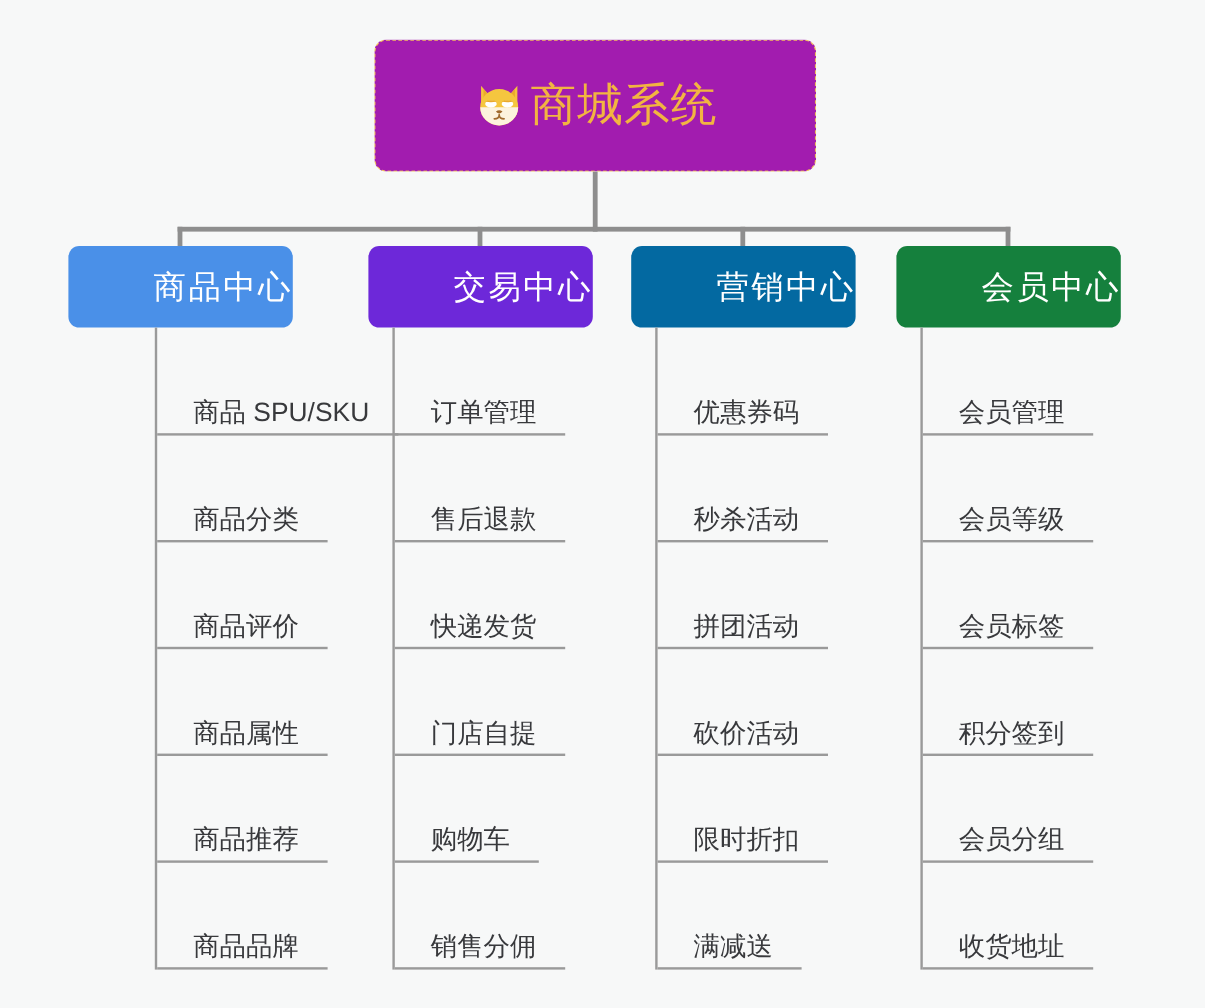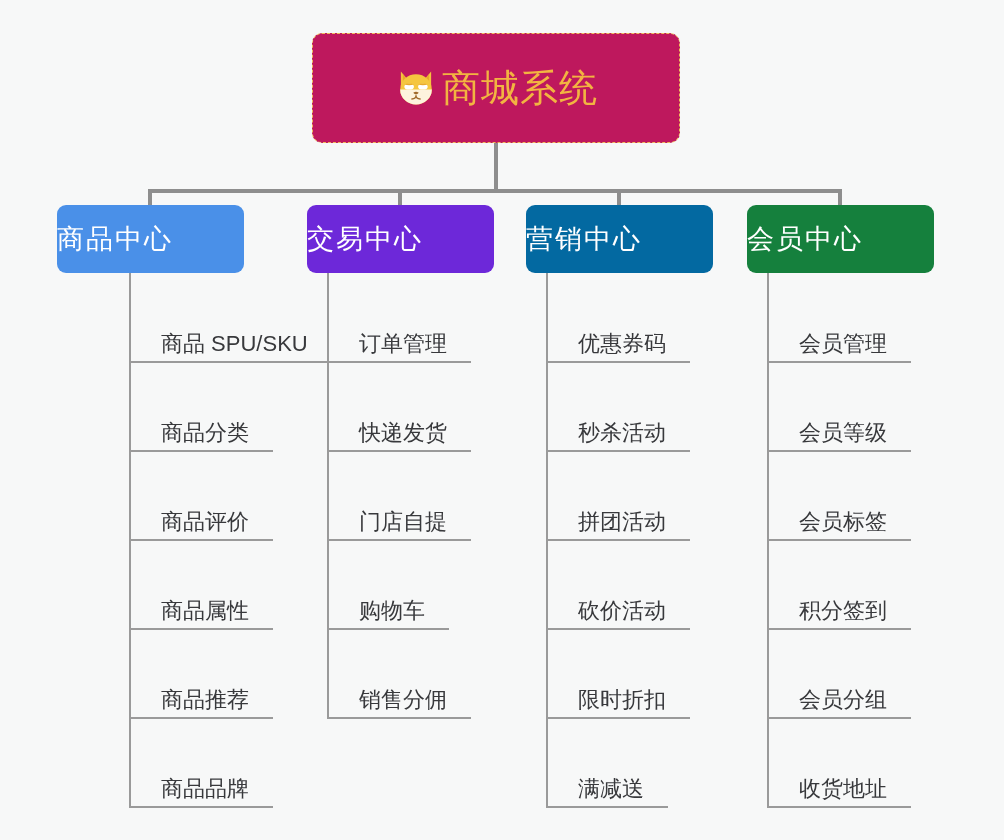--- a/index.html
+++ b/index.html
@@ -17,21 +17,21 @@
     -webkit-font-smoothing: antialiased;
   }
 
   
   #root-node {
     position: absolute;
     left: 312px;
     top: 33px;
     width: 368px;
     height: 110px;
-    background: #be185d;
+    background: #a21caf;
     border: 1px dashed #f0bd5c;
     border-radius: 10px;
     display: flex;
     align-items: center;
     justify-content: center;
     gap: 4px;
   }
   #root-node .root-title {
     font-size: 38px;
     color: #f2b441;
@@ -61,21 +61,21 @@
   #branch-1 { left: 307px; }
   #branch-2 { left: 526px; }
   #branch-3 { left: 747px; }
 
   .cat-box {
     width: 187px;
     height: 68px;
     border-radius: 9px;
     display: flex;
     align-items: center;
-    justify-content: flex-start;
+    justify-content: flex-end;
     color: #ffffff;
     font-size: 27px;
     letter-spacing: 2px;
     white-space: nowrap;
   }
   #branch-0 .cat-box { background: #4a90e8; }
   #branch-1 .cat-box { background: #6d28d9; }
   #branch-2 .cat-box { background: #0369a1; }
   #branch-3 .cat-box { background: #15803d; }
 
@@ -167,20 +167,23 @@
 
 <div class="branch" id="branch-1">
   <div class="cat-box">
     <span>交易中心</span>
   </div>
   <div class="leaf-list">
     <div class="leaf-item">
         <span class="leaf-label">订单管理</span>
       </div>
     <div class="leaf-item">
+        <span class="leaf-label">售后退款</span>
+      </div>
+    <div class="leaf-item">
         <span class="leaf-label">快递发货</span>
       </div>
     <div class="leaf-item">
         <span class="leaf-label">门店自提</span>
       </div>
     <div class="leaf-item">
         <span class="leaf-label">购物车</span>
       </div>
     <div class="leaf-item">
         <span class="leaf-label">销售分佣</span>

